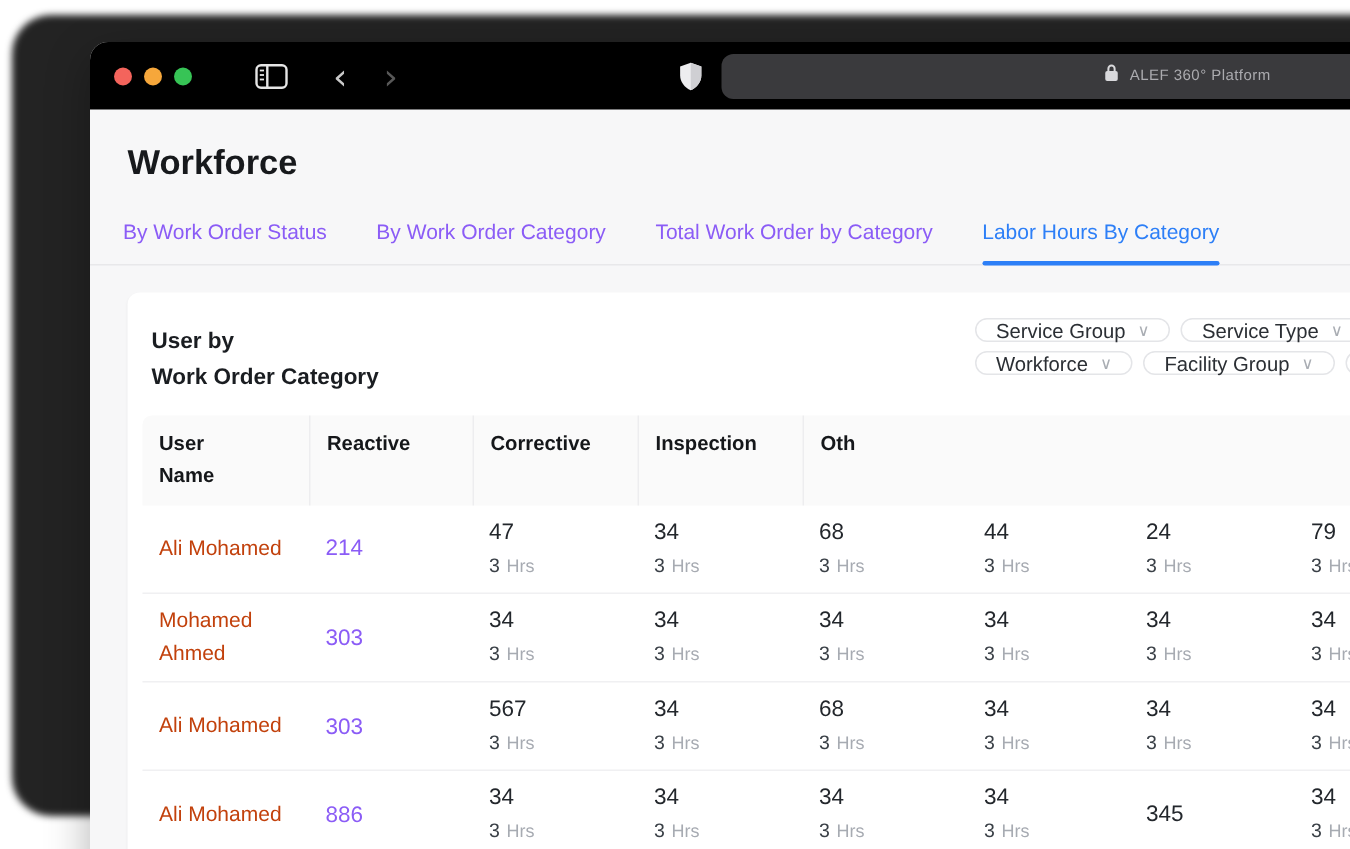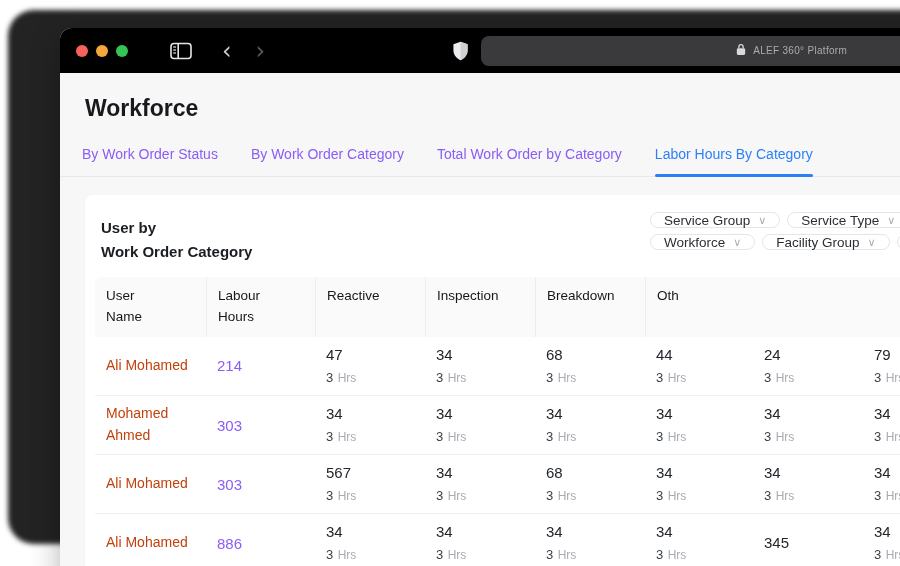--- a/index.html
+++ b/index.html
@@ -52,21 +52,21 @@
   .filters { position:absolute; left:565px; top:17px; width:400px; }
   .filter-row { display:flex; gap:7px; margin-bottom:6px; white-space:nowrap; }
   .chip { display:inline-flex; align-items:center; gap:8px; height:16px;
     border:1px solid #e4e5e8; border-radius:8px; background:#fff; padding:0 13px;
     font-size:13.5px; color:#2b2f34; font-family:"Liberation Sans", sans-serif; cursor:pointer; }
   .chip .chev { color:#a9adb3; font-size:11px; }
 
   .table { margin:13px 10px 0 10px; }
   .grid-row { display:grid; grid-template-columns:111px 109px 110px 110px 110px 108px 110px 150px; }
   .thead { background:#fafafa; border-radius:6px 6px 0 0; }
-  .th { font-size:13.5px; font-weight:400; color:#15171a; line-height:1.55;
+  .th { font-size:13.5px; font-weight:700; color:#15171a; line-height:1.55;
     padding:9px 12px 9px 11px; border-left:1px solid #ededef; min-height:55px; }
   .th:first-child { border-left:none; }
   .th .thlabel { display:inline-block; }
   .th:nth-child(1) .thlabel, .th:nth-child(2) .thlabel { max-width:62px; }
   .trow { border-bottom:1px solid #f0f0f2; min-height:54px; }
   .td { display:flex; flex-direction:column; justify-content:center;
     padding:7px 8px 7px 11px; }
   .td.name { font-size:14px; color:#c2410c; line-height:1.55; max-width:106px; }
   .td.hours { font-size:15px; color:#8b5cf6; }
   .td .v { font-size:15px; color:#23272c; line-height:1.45; }
@@ -166,30 +166,27 @@
   </button>
           </div>
       </div>
 
       <div class="table">
         <div class="grid-row thead">
             <div class="th">
     <span class="thlabel">User Name</span>
   </div>
             <div class="th">
-    <span class="thlabel">Labour Hours</span>
-  </div>
-            <div class="th">
     <span class="thlabel">Reactive</span>
   </div>
             <div class="th">
+    <span class="thlabel">Corrective</span>
+  </div>
+            <div class="th">
     <span class="thlabel">Inspection</span>
-  </div>
-            <div class="th">
-    <span class="thlabel">Breakdown</span>
   </div>
             <div class="th">
     <span class="thlabel">Oth</span>
   </div>
           </div>
         <div class="tbody">
             <div class="grid-row trow">
     <div class="td name">Ali Mohamed</div>
     <div class="td hours">214</div>
   <div class="td val">

